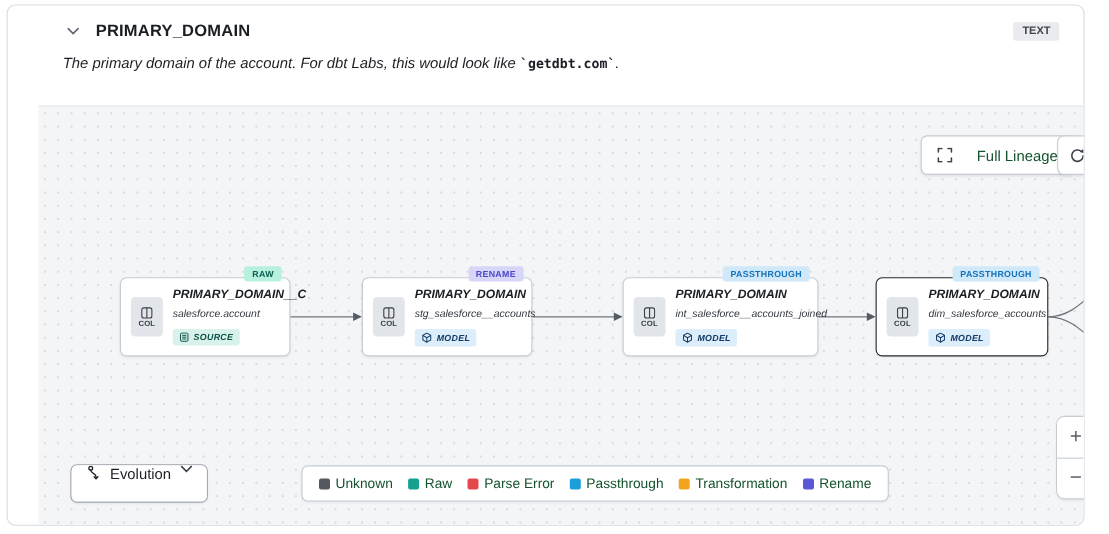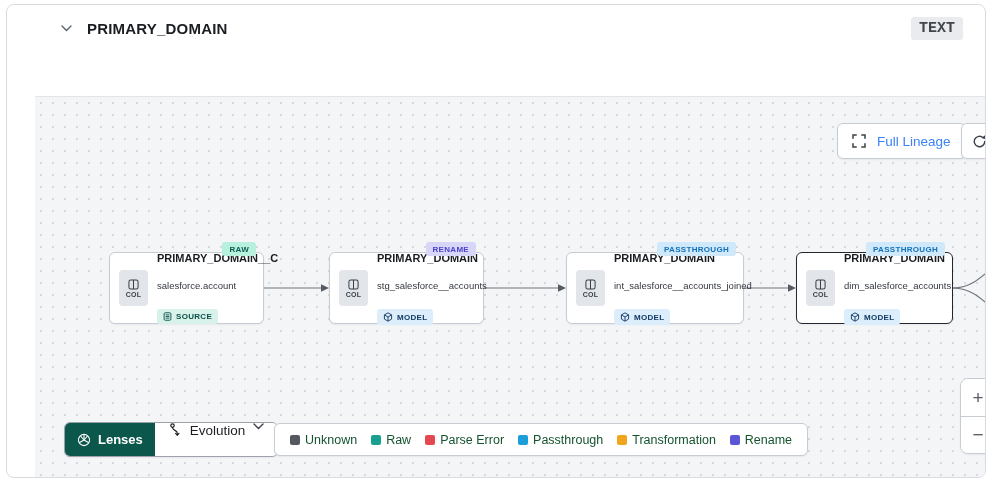--- a/index.html
+++ b/index.html
@@ -4,50 +4,50 @@
 <style>
   * { margin:0; padding:0; box-sizing:border-box; }
   html,body { width:1008px; height:485px; background:#ffffff; font-family:"Liberation Sans", sans-serif; }
   .frame { position:absolute; top:4px; left:6px; width:980px; height:474px; border:1px solid #d7dbdf; border-radius:8px; background:#ffffff; overflow:hidden;padding-left:28px; }
 
   
   .header { padding:10px 22px 0 22px; height:91px; }
   .header-row { display:flex; align-items:center; height:26px; }
   .collapse-btn { width:18px; height:18px; display:flex; align-items:center; justify-content:center; cursor:pointer; color:#5c6370; margin-right:12px; }
   .hdr-title { font-size:15px; font-weight:700; color:#1a1d22; letter-spacing:.2px; }
-  .type-badge { margin-left:auto; background:#e9ebee; color:#41464d; font-size:15px; font-weight:600; padding:3px 8px; border-radius:3px;font-family:Liberation Mono, monospace; }
+  .type-badge { margin-left:auto; background:#e9ebee; color:#41464d; font-size:10px; font-weight:600; padding:3px 8px; border-radius:3px; }
   .desc-row { margin-top:9px; font-size:13.5px; font-style:italic; color:#1c1f24; }
   .desc-code { font-family:"DejaVu Sans Mono", monospace; font-style:normal; font-weight:700; font-size:12px; color:#1c1f24; }
   .inherit-row { margin-top:8px; font-size:13px; font-style:italic; color:#2c3b42; }
   .inherit-link { color:#0e7d6b; text-decoration:underline; cursor:pointer; font-weight:600; }
 
   
   .canvas { position:relative; height:382px; border-top:1px solid #e3e6e9; background-color:#f3f5f7;
             background-image:radial-gradient(circle, #d6dade 1px, rgba(0,0,0,0) 1.3px); background-size:12px 12px; }
 
   .edges { position:absolute; left:0; top:0; }
 
   
-  .full-lineage-btn { position:absolute; left:802px; top:26px; height:36px; display:flex; align-items:center; gap:11px;
-       background:#fff; border:1px solid #c6ccd2; border-radius:6px; padding:0 14px; font-size:13.5px; color:#3b82f6;
+  .full-lineage-btn { position:absolute; left:802px; top:26px; height:36px; display:flex; align-items:center; gap:22px;
+       background:#fff; border:1px solid #c6ccd2; border-radius:6px; padding:0 14px; font-size:13.5px; color:#14532d;
        box-shadow:0 1px 2px rgba(20,25,30,.06); cursor:pointer; }
   .refresh-btn { position:absolute; left:926px; top:26px; width:36px; height:36px; background:#fff; border:1px solid #c6ccd2;
        border-radius:6px; display:flex; align-items:center; justify-content:center; box-shadow:0 1px 2px rgba(20,25,30,.06); cursor:pointer; color:#3b4148; }
 
   
   .node { position:absolute; top:155px; height:72px; background:#fff; border:1px solid #c7ccd2; border-radius:6px;
           box-shadow:0 1px 2px rgba(20,25,30,.05); cursor:pointer; }
   .node.selected { border:1.6px solid #23282f; }
   .node-badge { position:absolute; top:-11px; right:7px; font-size:8px; font-weight:700; letter-spacing:.3px;
           padding:3px 7px 2px; border-radius:3px; }
   .node-body { display:flex; align-items:center; height:100%; padding:0 10px 0 9px; gap:9px; }
   .col-chip { width:29px; height:36px; background:#e2e5e9; border-radius:4px; display:flex; flex-direction:column;
           align-items:center; justify-content:center; gap:1px; color:#3b4046; flex:0 0 auto; }
   .col-chip .chip-label { font-size:7px; font-weight:700; letter-spacing:.2px; }
-  .node-content { display:flex; flex-direction:column; gap:16px; min-width:0; }
+  .node-content { display:flex; flex-direction:column; gap:6px; min-width:0;font-style:italic; }
   .node-title { font-size:11px; font-weight:700; color:#1a1d22; white-space:nowrap; }
   .node-sub { font-size:9.5px; color:#33383f; white-space:nowrap; }
   .res-badge { display:inline-flex; align-items:flex-end; gap:4px; font-size:8px; font-weight:700; letter-spacing:.3px;
           padding:3px 6px; border-radius:3px; margin-top:2px; align-self:flex-start; }
 
   
   .zoom-ctrl { position:absolute; left:925px; top:281px; width:36px; border:1px solid #c6ccd2; border-radius:8px;
           background:#fff; overflow:hidden; box-shadow:0 1px 2px rgba(20,25,30,.06); }
   .zoom-btn { width:100%; height:37px; display:flex; align-items:center; justify-content:center; font-size:19px;
           color:#5c6066; cursor:pointer; background:#fff; border:none; font-family:"Liberation Sans", sans-serif; }
@@ -74,20 +74,21 @@
   <div class="header">
     <div class="header-row">
       <span class="collapse-btn">
         <svg width="11" height="7" viewBox="0 0 11 7">
             <path d="M1 1l4.5 4.5L10 1" fill="none" stroke="#5c6370" stroke-width="1.4" stroke-linecap="round"></path>
           </svg>
       </span>
       <span class="hdr-title">PRIMARY_DOMAIN</span>
       <span class="type-badge">TEXT</span>
     </div>
+    <div class="desc-row"><span>The primary domain of the account. For dbt Labs, this would look like </span><span class="desc-code">`getdbt.com`</span><span>.</span></div>
   </div>
 
   <div class="canvas">
 
     <svg class="edges" width="994" height="382" viewBox="0 0 994 382">
       <g stroke="#70767e" stroke-width="1.1" fill="none">
         <line x1="229" y1="191" x2="288" y2="191"></line>
         <line x1="449" y1="191" x2="525" y2="191"></line>
         <line x1="709" y1="191" x2="755" y2="191"></line>
         <path d="M918 191 C 950 191 962 154 996 148"></path>
@@ -212,28 +213,20 @@
         </div>
       </div>
     </div>
 
     <div class="zoom-ctrl">
       <button class="zoom-btn">+</button>
       <button class="zoom-btn">−</button>
     </div>
 
     <div class="lens-group">
-      <div class="lens-btn">
-        <svg width="14" height="14" viewBox="0 0 14 14" fill="none" stroke="#ffffff" stroke-width="1.1">
-            <circle cx="7" cy="7" r="5.6"></circle>
-            <path d="M7 1.4v5.6M7 7l4.8 2.8M7 7L2.2 9.8"></path>
-            <path d="M3.5 3l3.5 4M10.5 3 7 7"></path>
-          </svg>
-        <span>Lenses</span>
-      </div>
       <div class="evolution-btn">
         <svg width="14" height="15" viewBox="0 0 14 15" fill="none" stroke="#1b1e23" stroke-width="1.2" stroke-linecap="round">
             <circle cx="4.5" cy="2.6" r="1.7"></circle>
             <path d="M4.5 4.6c0 3.4 4.8 2.2 4.8 5.8v1.4"></path>
             <path d="M7.6 10.4l1.7 1.8 1.7-1.8"></path>
           </svg>
         <span>Evolution</span>
         <svg width="11" height="7" viewBox="0 0 11 7">
             <path d="M1 1l4.5 4.5L10 1" fill="none" stroke="#3b4148" stroke-width="1.4" stroke-linecap="round"></path>
           </svg>

